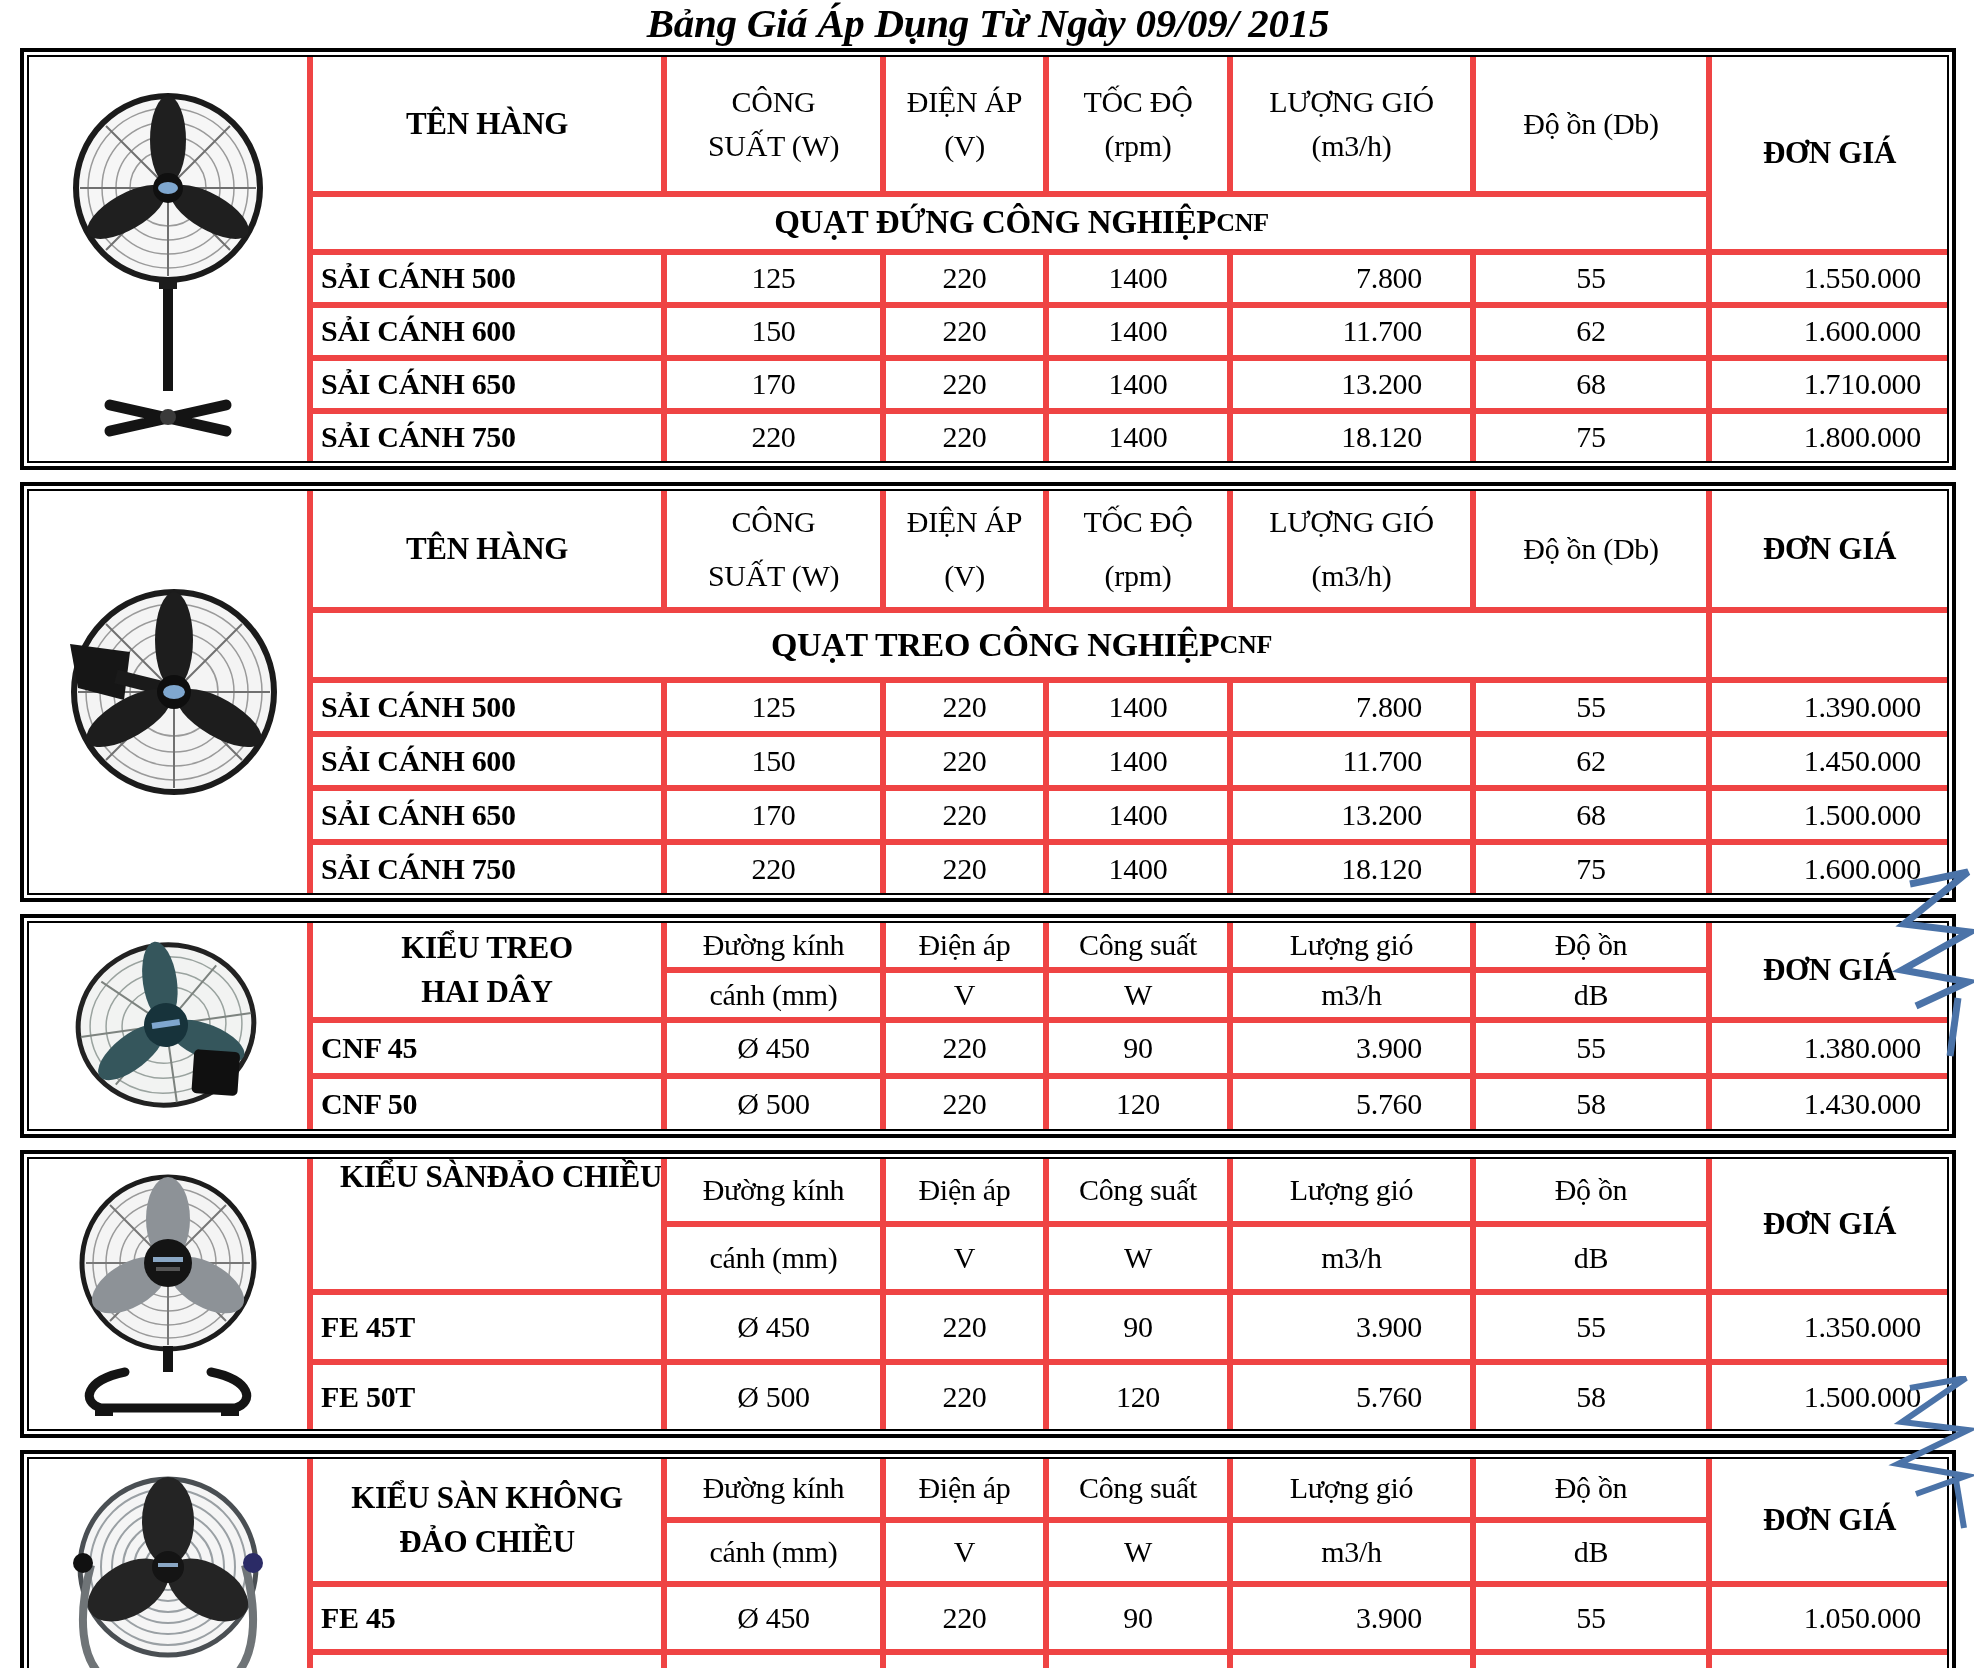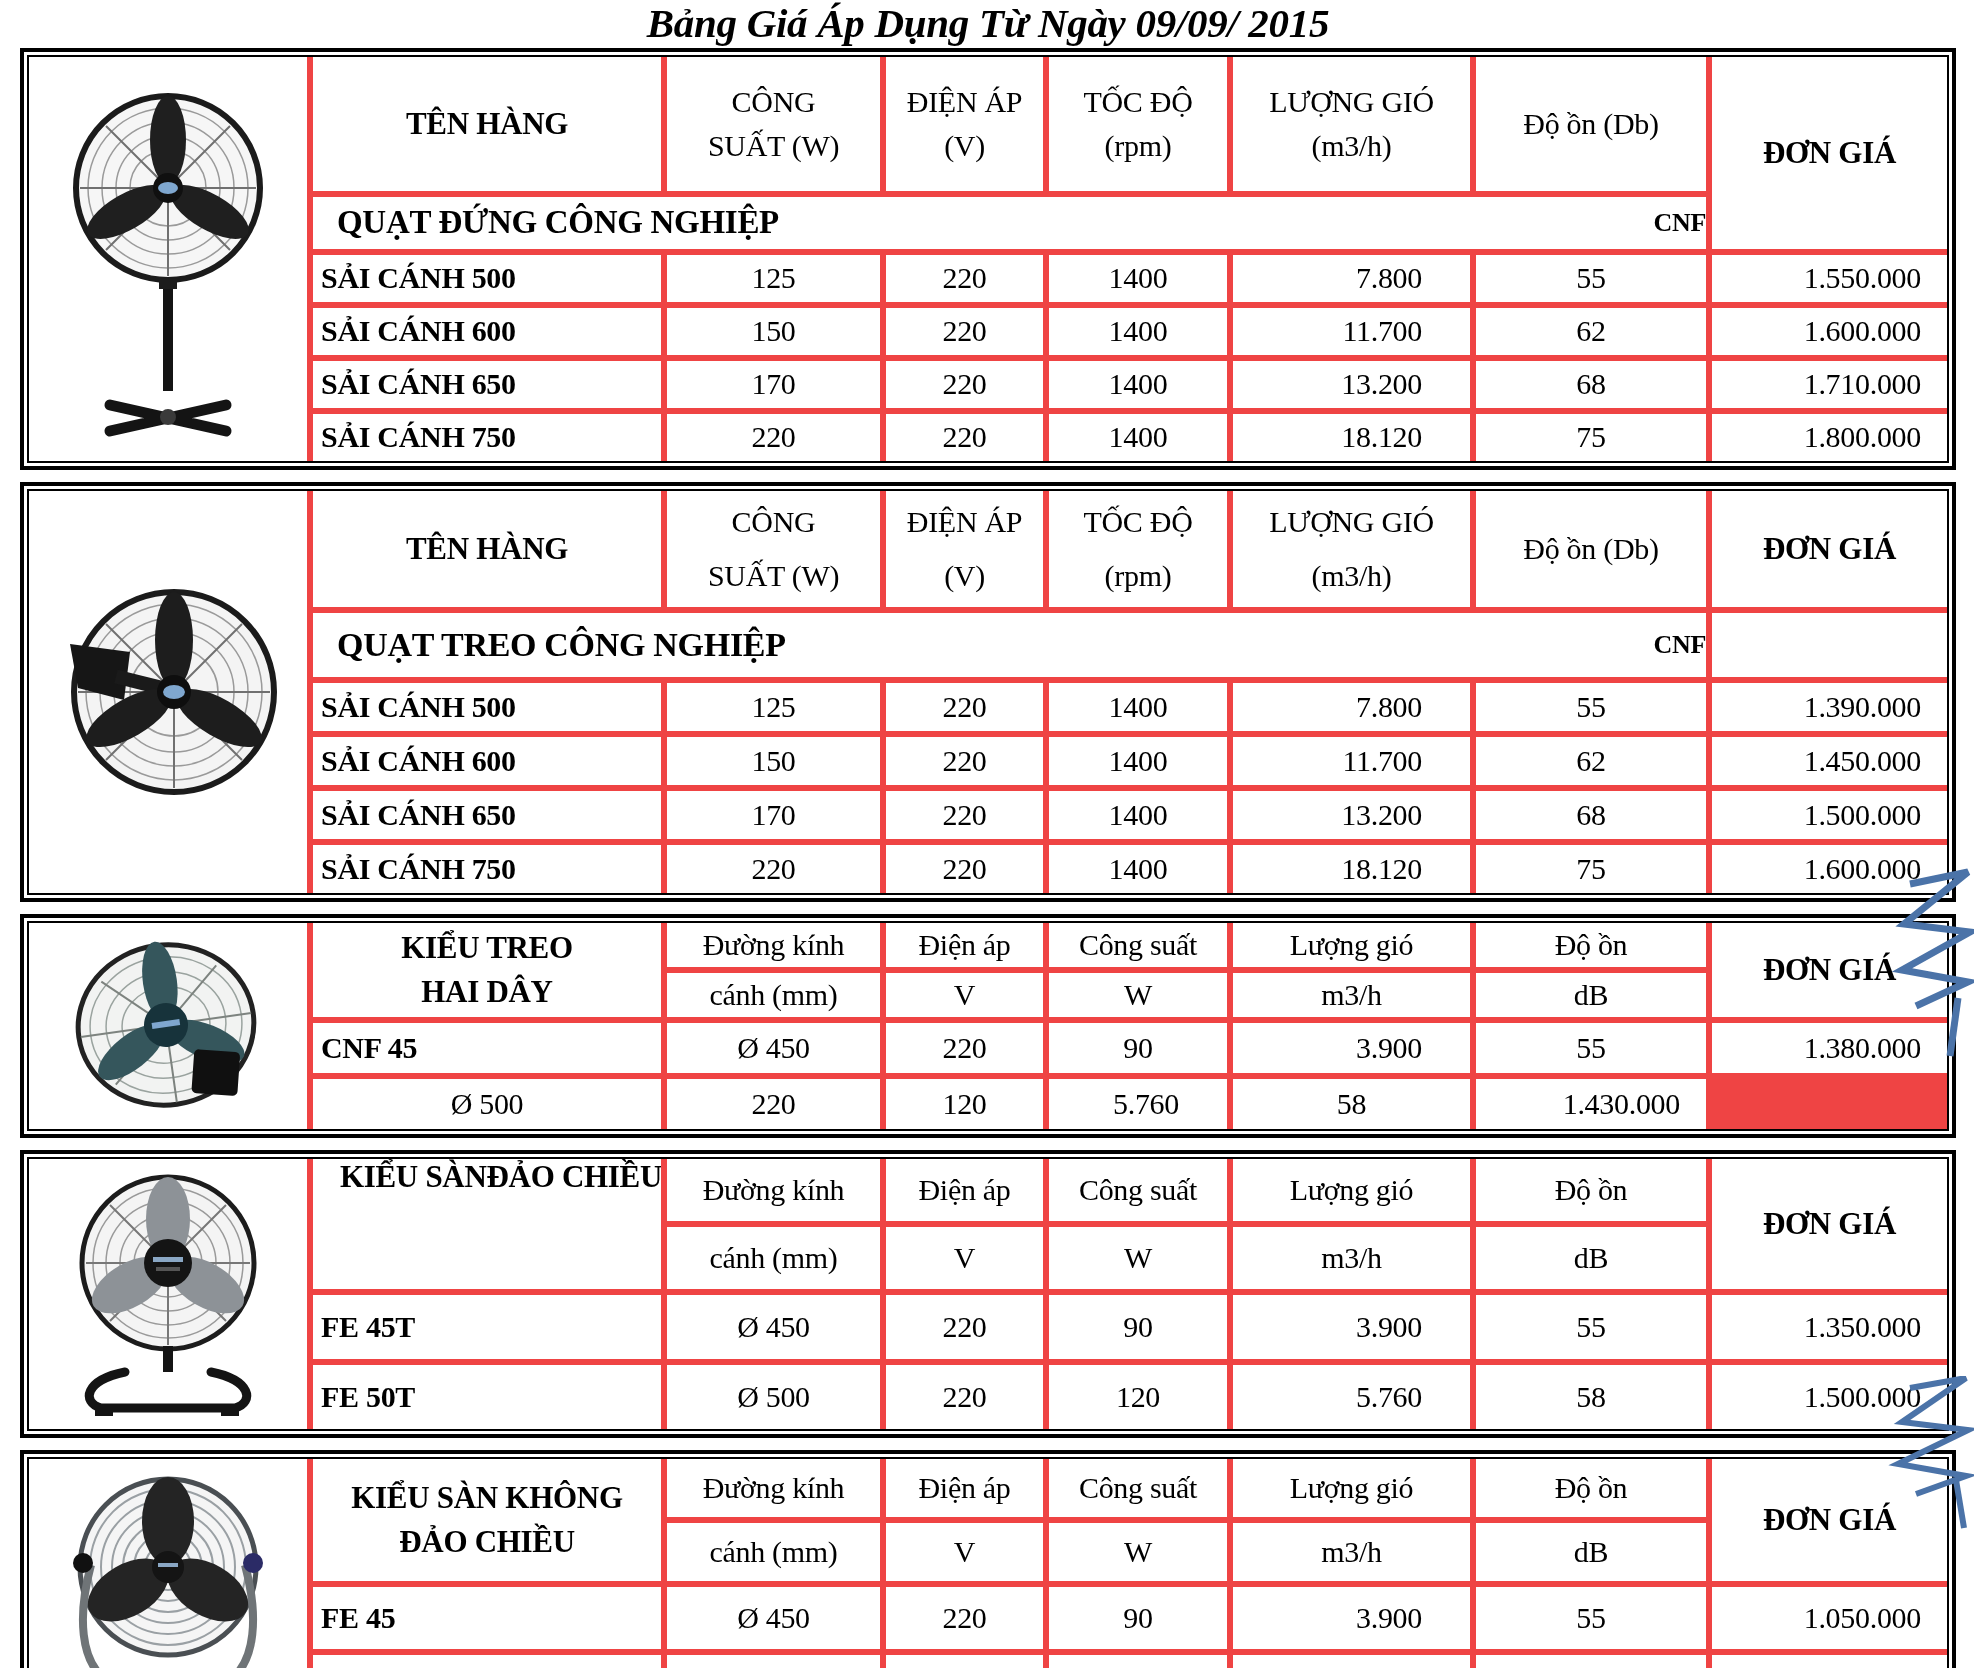--- a/index.html
+++ b/index.html
@@ -18,21 +18,21 @@
   .t5g{grid-template-rows:58px 58px 62px 62px}
   .c{background:#fff;display:flex;align-items:center;justify-content:center;
      font-size:30px;line-height:1.15;overflow:hidden;white-space:nowrap}
   .col{flex-direction:column;text-align:left;row-gap:10px}
   .tallc{row-gap:20px}
   .bL{justify-content:flex-start;padding-left:8px;font-weight:bold}
   .airR{justify-content:flex-end;padding-right:48px}
   .prc{justify-content:flex-end;padding-right:26px;font-weight:normal}
   .bold{font-weight:bold}
   .f31{font-size:31px}
-  .sec{justify-content:space-between;padding-left:24px;font-weight:bold;font-size:33px}
+  .sec{justify-content:center;padding-left:24px;font-weight:bold;font-size:33px}
   .sec .code{font-size:26px;font-weight:bold}
   .sec2{font-size:34px}
   .nmL{justify-content:flex-start;padding-left:28px;align-items:flex-start;
        justify-content:center;text-align:left;row-gap:8px;font-weight:bold}
   .nmC{flex-direction:column;row-gap:8px;font-weight:bold;text-align:center}
   .ic{background:#fff;display:flex;align-items:center;justify-content:center}
   .zig{position:absolute;pointer-events:none}
 </style>
 </head>
 <body>
@@ -259,20 +259,21 @@
   <div class="c">dB</div>
 
   <div class="c bL">CNF 45</div>
   <div class="c">Ø 450</div>
   <div class="c">220</div>
   <div class="c">90</div>
   <div class="c airR">3.900</div>
   <div class="c">55</div>
   <div class="c prc">1.380.000</div>
 
+  <div class="c bL">CNF 50</div>
   <div class="c">Ø 500</div>
   <div class="c">220</div>
   <div class="c">120</div>
   <div class="c airR">5.760</div>
   <div class="c">58</div>
   <div class="c prc">1.430.000</div>
 </div>
     </div>
   </section>
 

